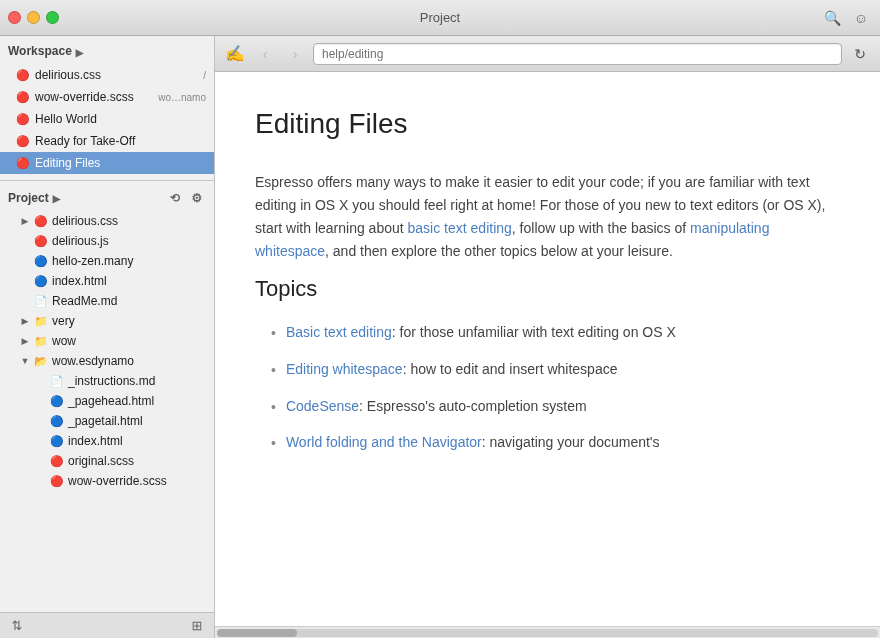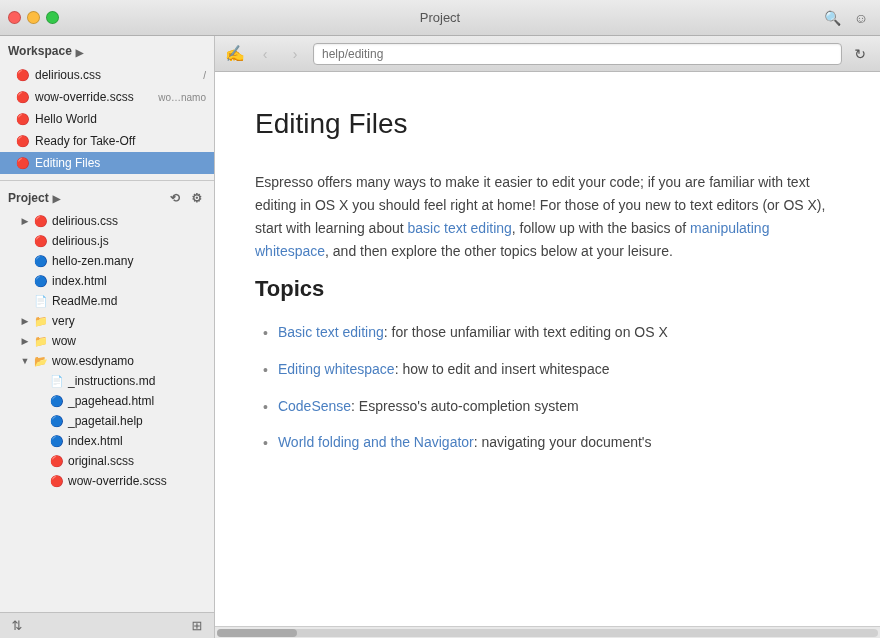--- a/index.html
+++ b/index.html
@@ -297,29 +297,29 @@
       color: #444;
       margin-bottom: 6px;
       line-height: 1.65;
     }
     .doc-link {
       color: #4a7fc1;
       text-decoration: none;
     }
     .doc-h2 {
       font-size: 22px;
-      font-weight: 700;
+      font-weight: 400;
       color: #222;
       margin-bottom: 16px;
       margin-top: 8px;
     }
     .doc-list {
       list-style: none;
       padding: 0;
-      margin: 8px;
+      margin: 16px;
     }
     .doc-list li {
       display: flex;
       align-items: flex-start;
       gap: 10px;
       font-size: 14px;
       color: #444;
       margin-bottom: 14px;
       line-height: 1.55;
     }
@@ -488,21 +488,21 @@
 
       <div class="tree-item indent2">
         <span class="folder-triangle empty"></span>
         <span class="item-icon" style="color:#4477cc;">🔵</span>
         <span>_pagehead.html</span>
       </div>
 
       <div class="tree-item indent2">
         <span class="folder-triangle empty"></span>
         <span class="item-icon" style="color:#4477cc;">🔵</span>
-        <span>_pagetail.help</span>
+        <span>_pagetail.html</span>
       </div>
 
       <div class="tree-item indent2">
         <span class="folder-triangle empty"></span>
         <span class="item-icon" style="color:#4477cc;">🔵</span>
         <span>index.html</span>
       </div>
 
       <div class="tree-item indent2">
         <span class="folder-triangle empty"></span>

